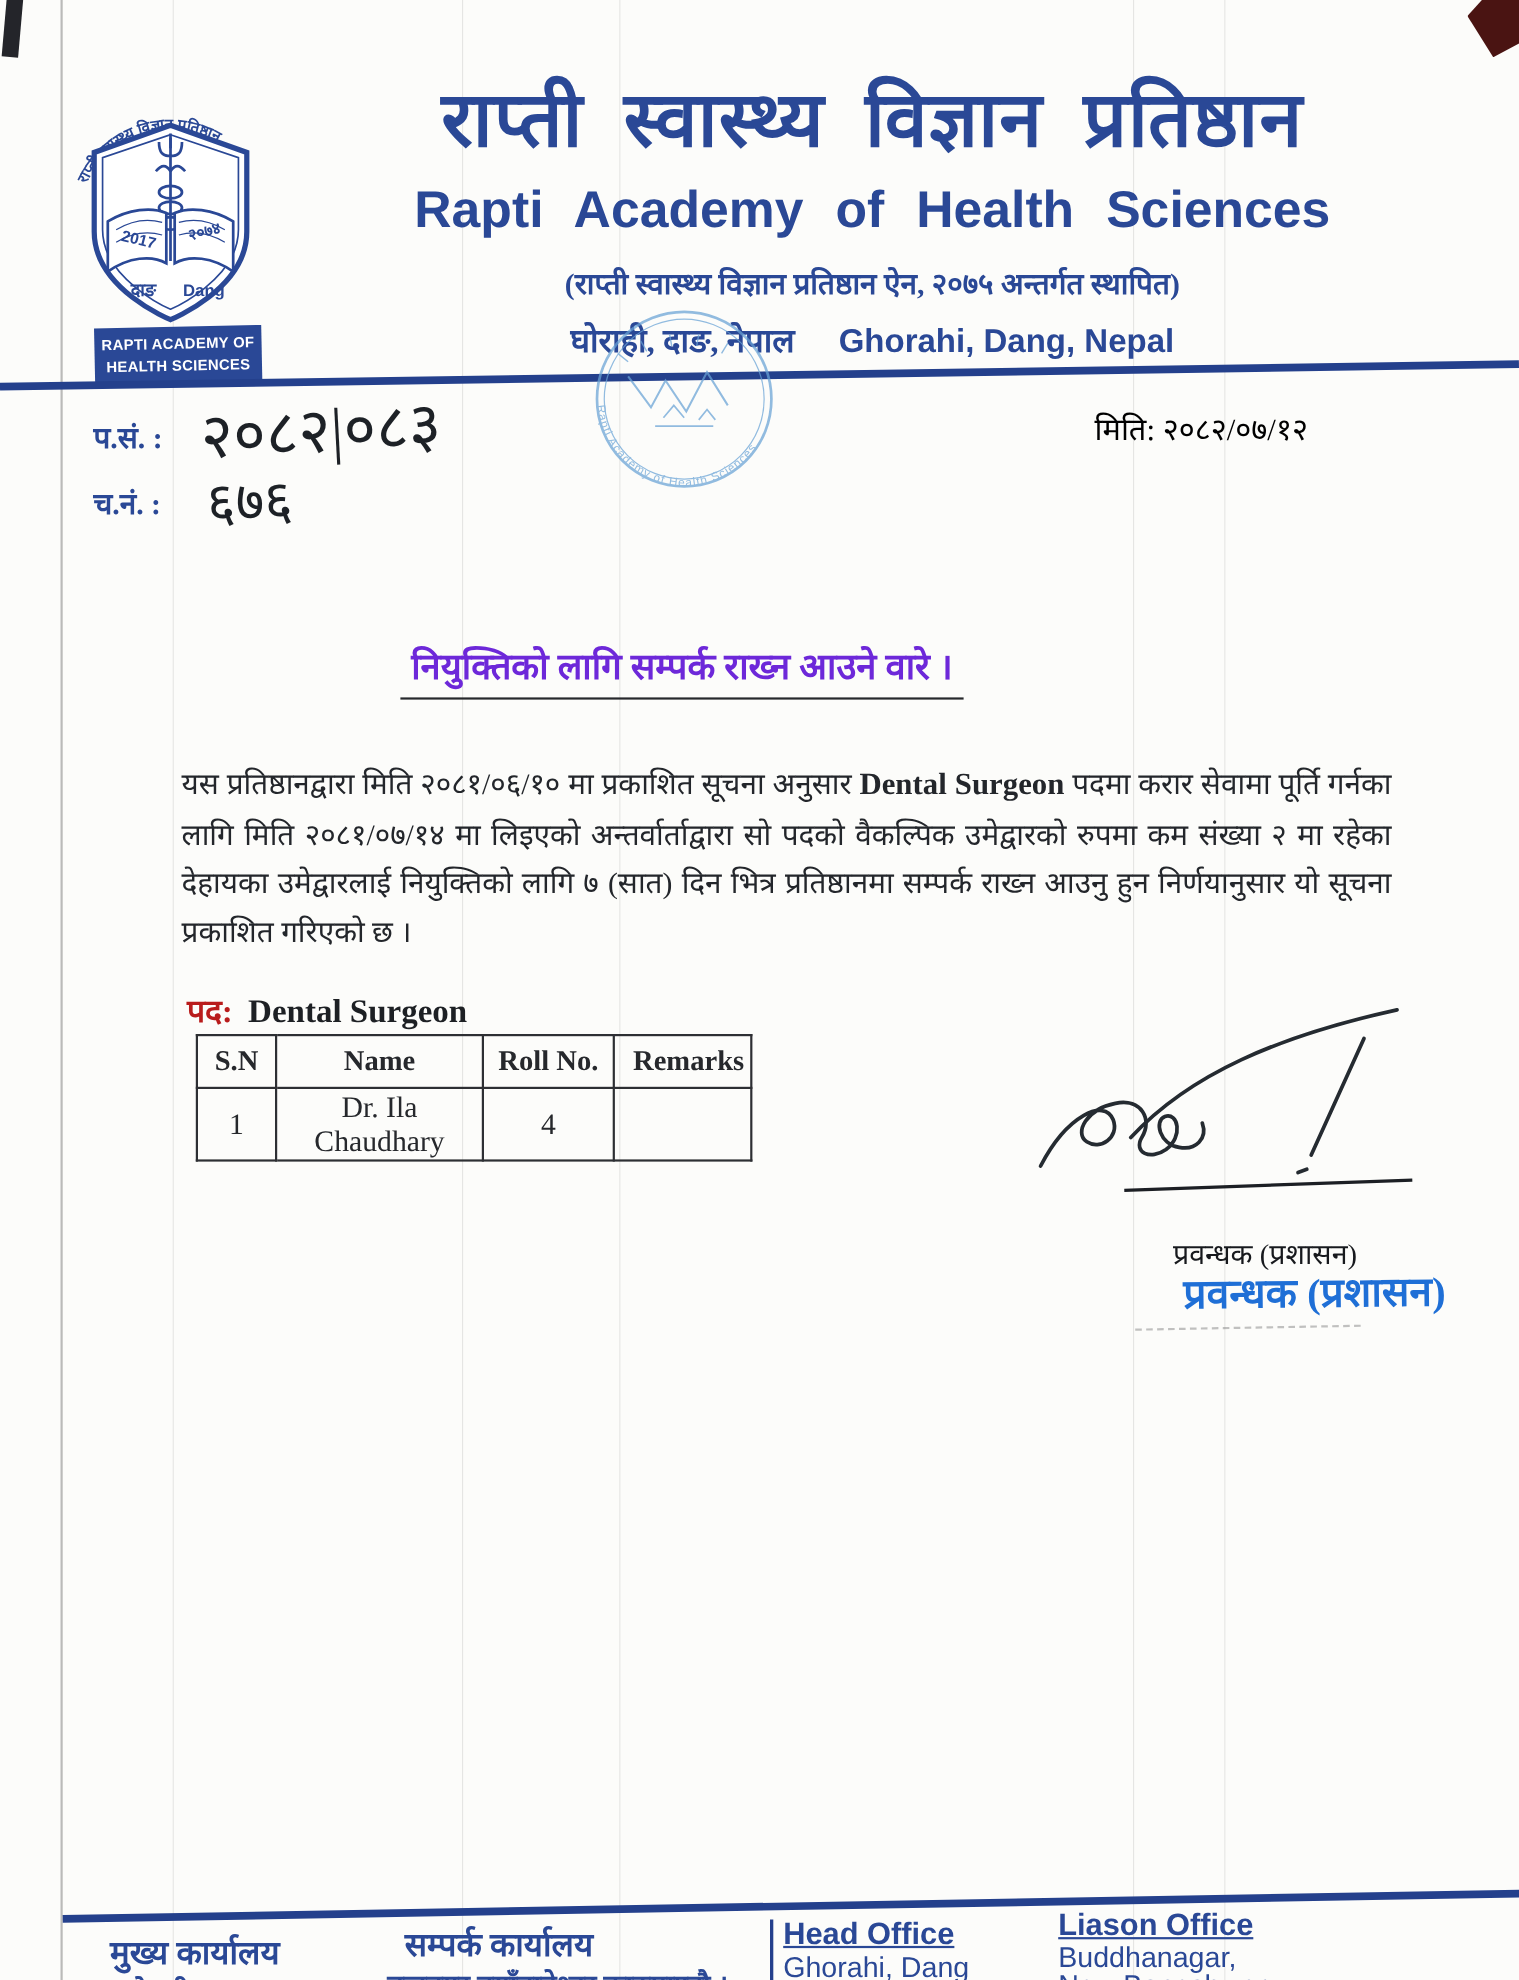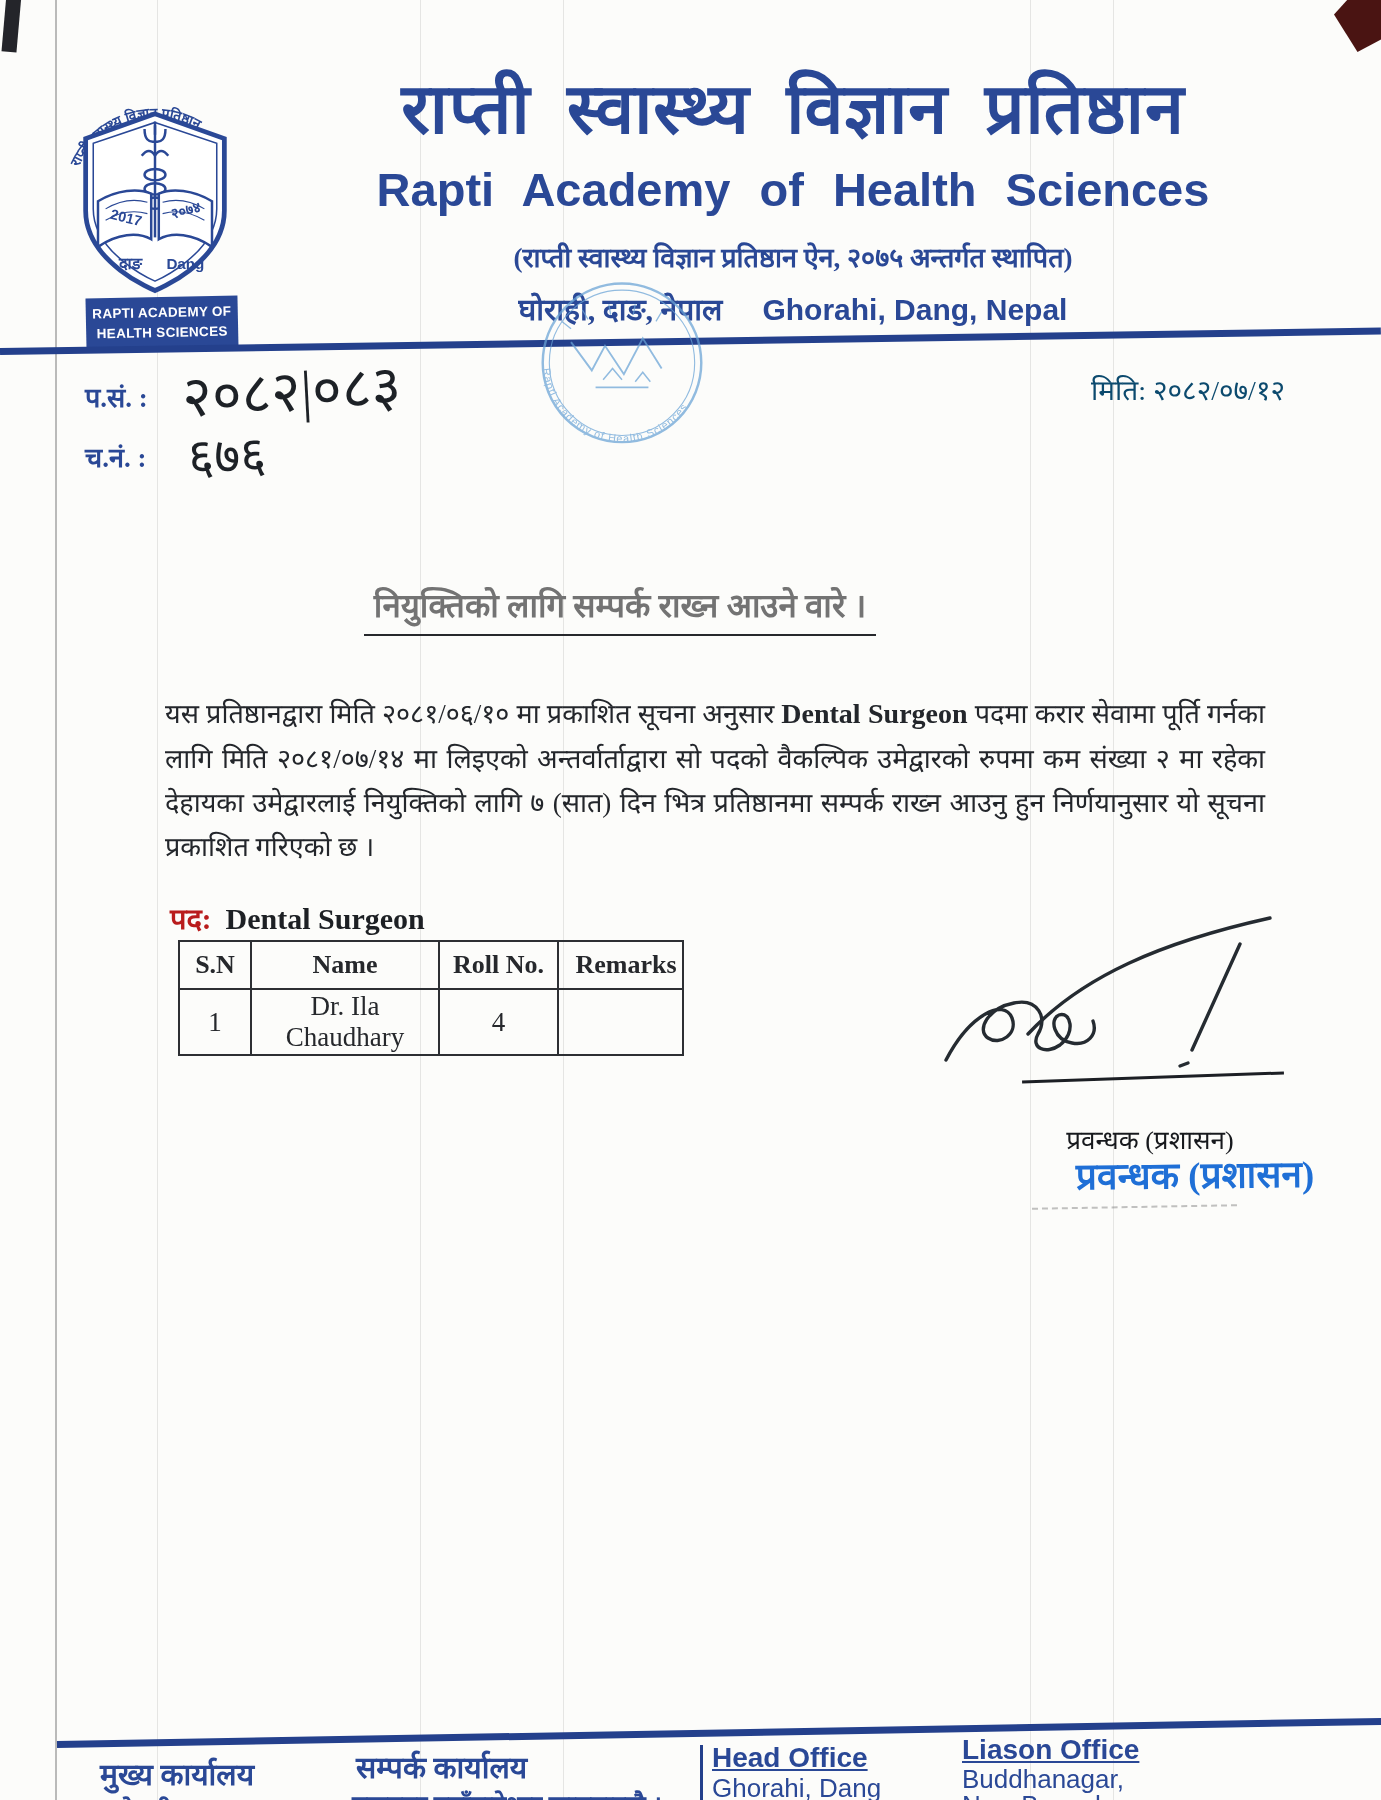--- a/index.html
+++ b/index.html
@@ -35,25 +35,25 @@
 
   
   .round-stamp{left:498px;top:276px;opacity:.72;}
 
   
   .meta-label{font-size:27px;font-weight:bold;}
   .ref-label{left:85px;top:378px;}
   .ref-value{left:182px;top:350px;font-size:57px;color:#1d2126;transform:rotate(-3deg);white-space:nowrap;}
   .serial-label{left:85px;top:438px;}
   .serial-value{left:188px;top:420px;font-size:50px;color:#1d2126;transform:rotate(-2deg);}
-  .date-line{left:995px;top:370px;width:290px;font-size:28px;color:#0c4a6e;text-align:right;white-space:nowrap;}
+  .date-line{left:995px;top:370px;width:290px;font-size:28px;color:#000000;white-space:nowrap;}
 
   
   .subject-wrap{left:180px;top:582px;width:880px;text-align:center;}
-  .subject{display:inline-block;font-size:33px;font-weight:bold;color:#737373;
+  .subject{display:inline-block;font-size:33px;font-weight:bold;color:#6d28d9;
            border-bottom:2.5px solid #26282c;padding:0 10px 7px;}
   .body-par{left:165px;top:664px;width:1100px;font-size:27px;line-height:1.63;
             text-align:justify;color:#23262b;}
   .body-par b{font-family:"Liberation Serif",serif;font-size:28px;}
 
   .pos-row{left:170px;top:898px;display:flex;align-items:baseline;gap:14px;}
   .pos-label{font-size:29px;font-weight:bold;color:#b91c1c;}
   .pos-value{font-size:30px;font-weight:bold;color:#1d2024;}
 
   
@@ -198,21 +198,21 @@
     </g>
   </svg>
   <div class="abs sig-line"></div>
   <div class="abs signer-desig">प्रवन्धक (प्रशासन)</div>
   <div class="abs desig-stamp">प्रवन्धक (प्रशासन)</div>
   <div class="abs pencil-line"></div>
 
   <div class="abs footer-rule"></div>
   <div class="abs f-np-title navy" style="left:100px;top:1753px">मुख्य कार्यालय</div>
   <div class="abs f-np-line navy" style="left:112px;top:1792px">घोराही, दाङ ।</div>
-  <div class="abs f-np-title navy" style="left:356px;top:1746px">सम्पर्क कार्यालय</div>
+  <div class="abs f-np-title navy" style="left:368px;top:1746px">सम्पर्क कार्यालय</div>
   <div class="abs f-np-line navy" style="left:352px;top:1786px">बुद्धनगर नयाँबानेश्वर काठमाण्डौ ।</div>
   <div class="abs footer-divider"></div>
   <div class="abs f-en-title navy sans" style="left:712px;top:1742px">Head Office</div>
   <div class="abs f-en-line navy sans" style="left:712px;top:1773px">Ghorahi, Dang</div>
   <div class="abs f-en-line navy sans" style="left:712px;top:1799px">Tel: 082-562973</div>
   <div class="abs f-en-title navy sans" style="left:962px;top:1734px">Liason Office</div>
   <div class="abs f-en-line navy sans" style="left:962px;top:1764px">Buddhanagar,</div>
   <div class="abs f-en-line navy sans" style="left:962px;top:1790px">New Baneshwor,</div>
 
 </div>

